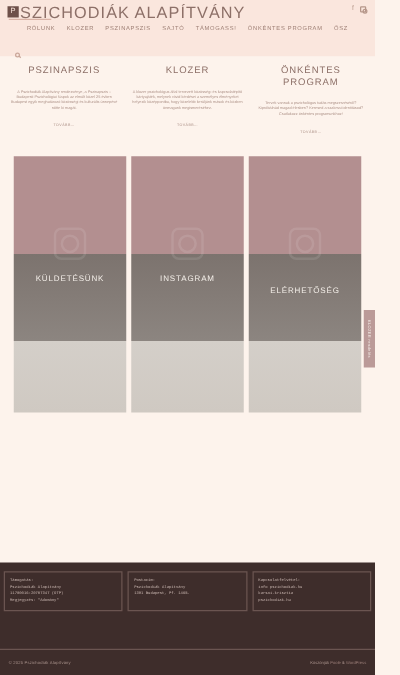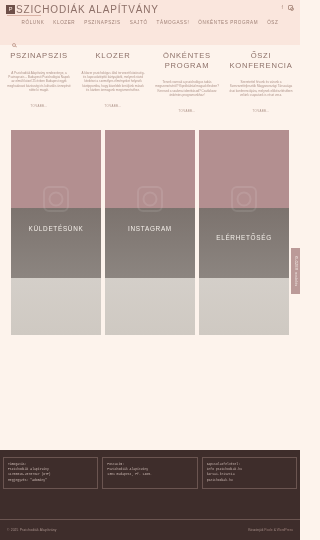--- a/index.html
+++ b/index.html
@@ -28,21 +28,21 @@
     width:9px;height:9px;
     background:#6e5049;
     color:#fae6dd;
     font-size:6px;
     line-height:9px;
     text-align:center;
     margin-right:1px;
     flex:0 0 auto;
   }
   .brand-name{
-    font-size:10px;
+    font-size:13px;
     letter-spacing:.85px;
     color:#8d7068;
   }
   .brand-underline{
     position:absolute;
     left:7px;top:15px;
     width:34px;height:1px;
     background:#d9b3a6;
   }
   .social{
@@ -265,25 +265,20 @@
     <a class="more">TOVÁBB…</a>
   </div>
   <div class="col">
     <h2>KLOZER</h2>
     <p>A klozer pszichológus által tervezett közösség- és kapcsolatépítő kártyajáték, melynek rövid kérdései a személyes élményeket helyezik középpontba, hogy közelebb kerüljünk mások és közben önmagunk megismeréséhez.</p>
     <a class="more">TOVÁBB…</a>
   </div>
   <div class="col">
     <h2>ÖNKÉNTES PROGRAM</h2>
     <p>Tervek vannak a pszichológus tudás megszerzéséről? Kipróbálnád magad élesben? Keresed a szakmai identitásod? Csatlakozz önkéntes programunkhoz!</p>
-    <a class="more">TOVÁBB…</a>
-  </div>
-  <div class="col">
-    <h2>ŐSZI KONFERENCIA</h2>
-    <p>Szeretettel hívunk és várunk a Szervezetfejlesztők Magyarországi Társasága őszi konferenciájára, melynek előkészítésében velünk csapatunk is részt vesz.</p>
     <a class="more">TOVÁBB…</a>
   </div>
 </section>
 
 <section class="panels">
   <div class="panel p1">
     <div class="ghost"></div>
     <div class="cap">KÜLDETÉSÜNK</div>
   </div>
   <div class="panel p2">

